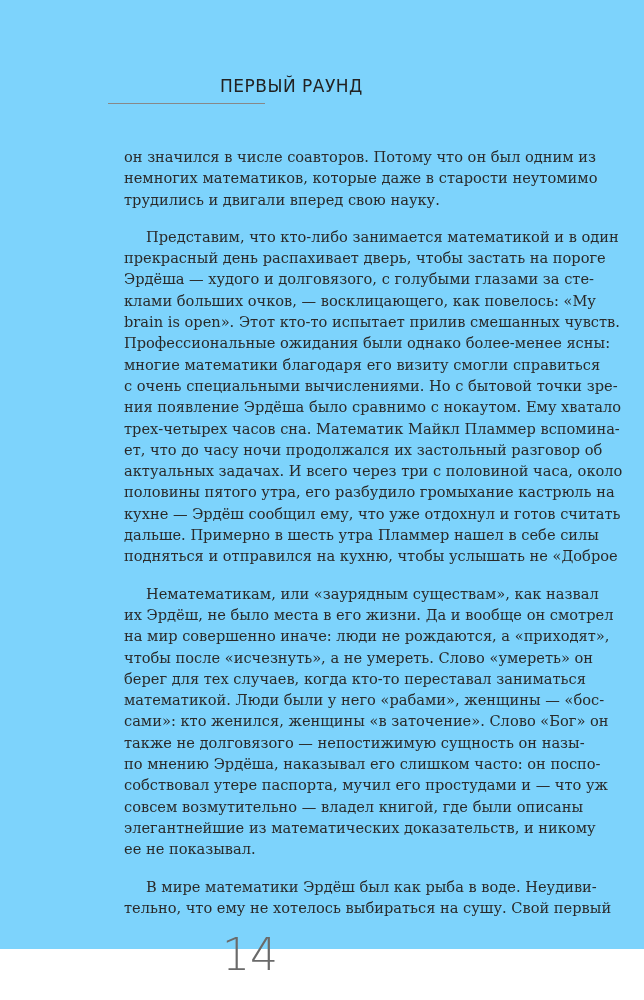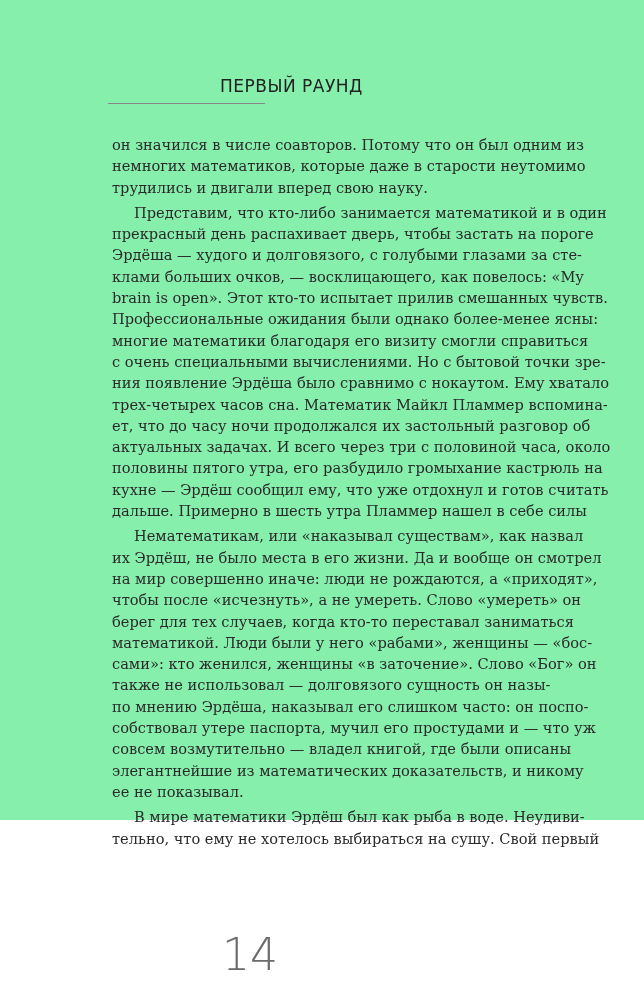--- a/index.html
+++ b/index.html
@@ -1,31 +1,31 @@
 <!DOCTYPE html>
 <html><head>
   <meta charset="utf-8">
   <style>
     html, body { margin: 0; padding: 0; background: #ffffff; }
     body { width: 644px; height: 1000px; position: relative; overflow: hidden; }
-    .page { position: absolute; left: 0; top: 0; width: 644px; height: 820px; background: #86efac; text-decoration: underline; }
+    .page { position: absolute; left: 0; top: 0; width: 644px; height: 949px; background: #7dd3fc; text-decoration: underline; }
     .running-head {
       position: absolute; left: 220px; top: 76px;
       font-family: "DejaVu Sans", sans-serif; font-size: 17px; letter-spacing: 0.5px;
       color: #222; white-space: nowrap;
     }
     .head-rule {
       position: absolute; left: 108px; top: 103px; width: 157px; height: 1px; background: #888;
     }
     .body-text {
       position: absolute; left: 108px; top: 130px; width: 427px;
       font-family: "DejaVu Serif", serif; font-size: 14.6px; line-height: 21.3px;
       color: #2a2a2a; text-align: justify; hyphens: none;
     }
-    .body-text p { margin: 4px; text-indent: 0; }
+    .body-text p { margin: 16px; text-indent: 0; }
     .line { display: block; text-align: justify; text-align-last: justify; white-space: nowrap; }
     .line.last { text-align-last: left; }
     .page-number {
       position: absolute; left: 222px; top: 929px;
       font-family: "DejaVu Sans", sans-serif; font-size: 44px; font-weight: 300;
       color: #6a6a6a;
     }
   </style>
 </head>
 <body>
@@ -49,30 +49,31 @@
       <span class="line">Профессиональные ожидания были однако более-менее ясны:</span>
       <span class="line">многие математики благодаря его визиту смогли справиться</span>
       <span class="line">с очень специальными вычислениями. Но с бытовой точки зре-</span>
       <span class="line">ния появление Эрдёша было сравнимо с нокаутом. Ему хватало</span>
       <span class="line">трех-четырех часов сна. Математик Майкл Пламмер вспомина-</span>
       <span class="line">ет, что до часу ночи продолжался их застольный разговор об</span>
       <span class="line">актуальных задачах. И всего через три с половиной часа, около</span>
       <span class="line">половины пятого утра, его разбудило громыхание кастрюль на</span>
       <span class="line">кухне — Эрдёш сообщил ему, что уже отдохнул и готов считать</span>
       <span class="line">дальше. Примерно в шесть утра Пламмер нашел в себе силы</span>
+      <span class="line">подняться и отправился на кухню, чтобы услышать не «Доброе</span>
     </p>
     <p>
-      <span class="line" style="text-indent:22px">Нематематикам, или «наказывал существам», как назвал</span>
+      <span class="line" style="text-indent:22px">Нематематикам, или «заурядным существам», как назвал</span>
       <span class="line">их Эрдёш, не было места в его жизни. Да и вообще он смотрел</span>
       <span class="line">на мир совершенно иначе: люди не рождаются, а «приходят»,</span>
       <span class="line">чтобы после «исчезнуть», а не умереть. Слово «умереть» он</span>
       <span class="line">берег для тех случаев, когда кто-то переставал заниматься</span>
       <span class="line">математикой. Люди были у него «рабами», женщины — «бос-</span>
       <span class="line">сами»: кто женился, женщины «в заточение». Слово «Бог» он</span>
-      <span class="line">также не использовал — долговязого сущность он назы-</span>
+      <span class="line">также не долговязого — непостижимую сущность он назы-</span>
       <span class="line">по мнению Эрдёша, наказывал его слишком часто: он поспо-</span>
       <span class="line">собствовал утере паспорта, мучил его простудами и — что уж</span>
       <span class="line">совсем возмутительно — владел книгой, где были описаны</span>
       <span class="line">элегантнейшие из математических доказательств, и никому</span>
       <span class="line last">ее не показывал.</span>
     </p>
     <p>
       <span class="line" style="text-indent:22px">В мире математики Эрдёш был как рыба в воде. Неудиви-</span>
       <span class="line">тельно, что ему не хотелось выбираться на сушу. Свой первый</span>
     </p>

